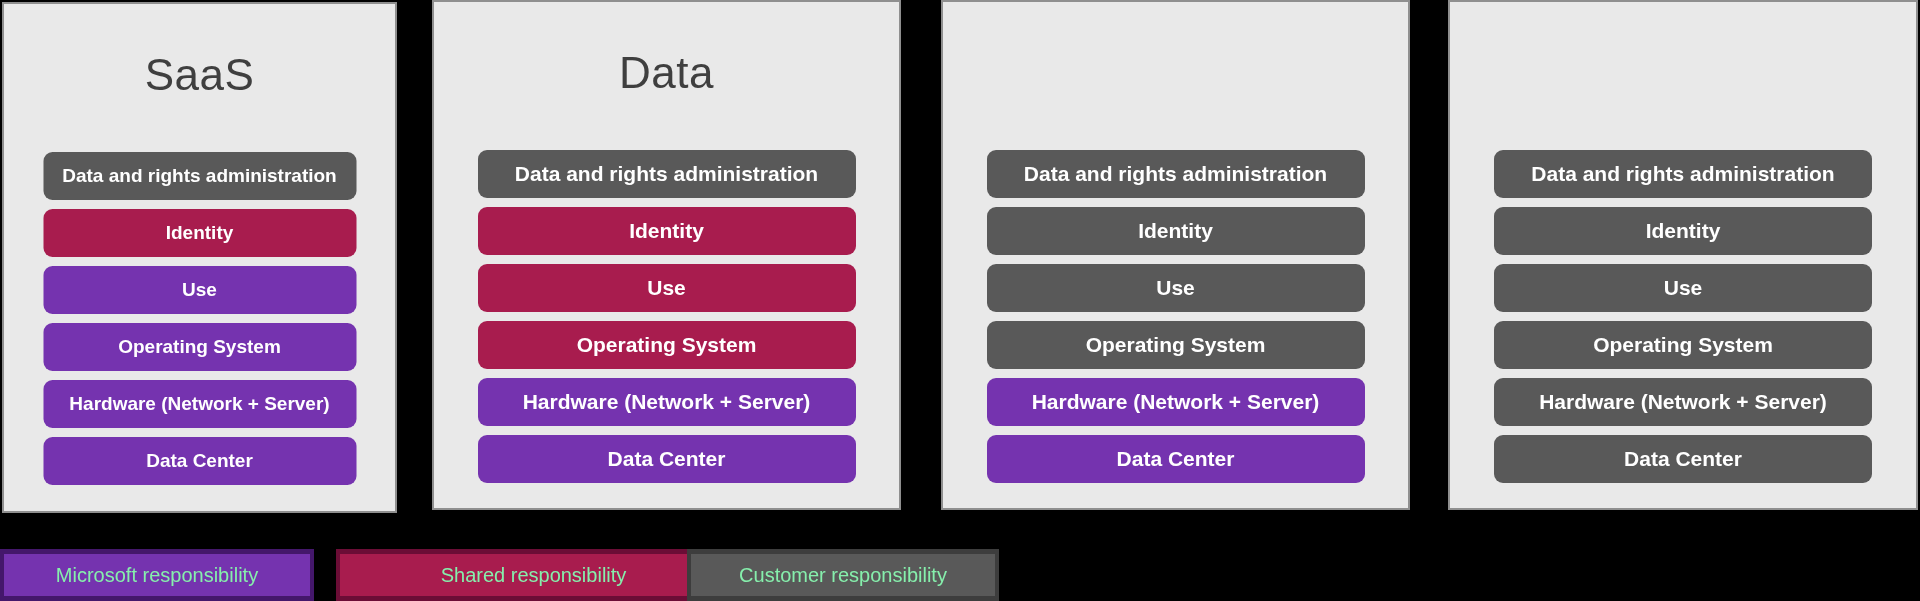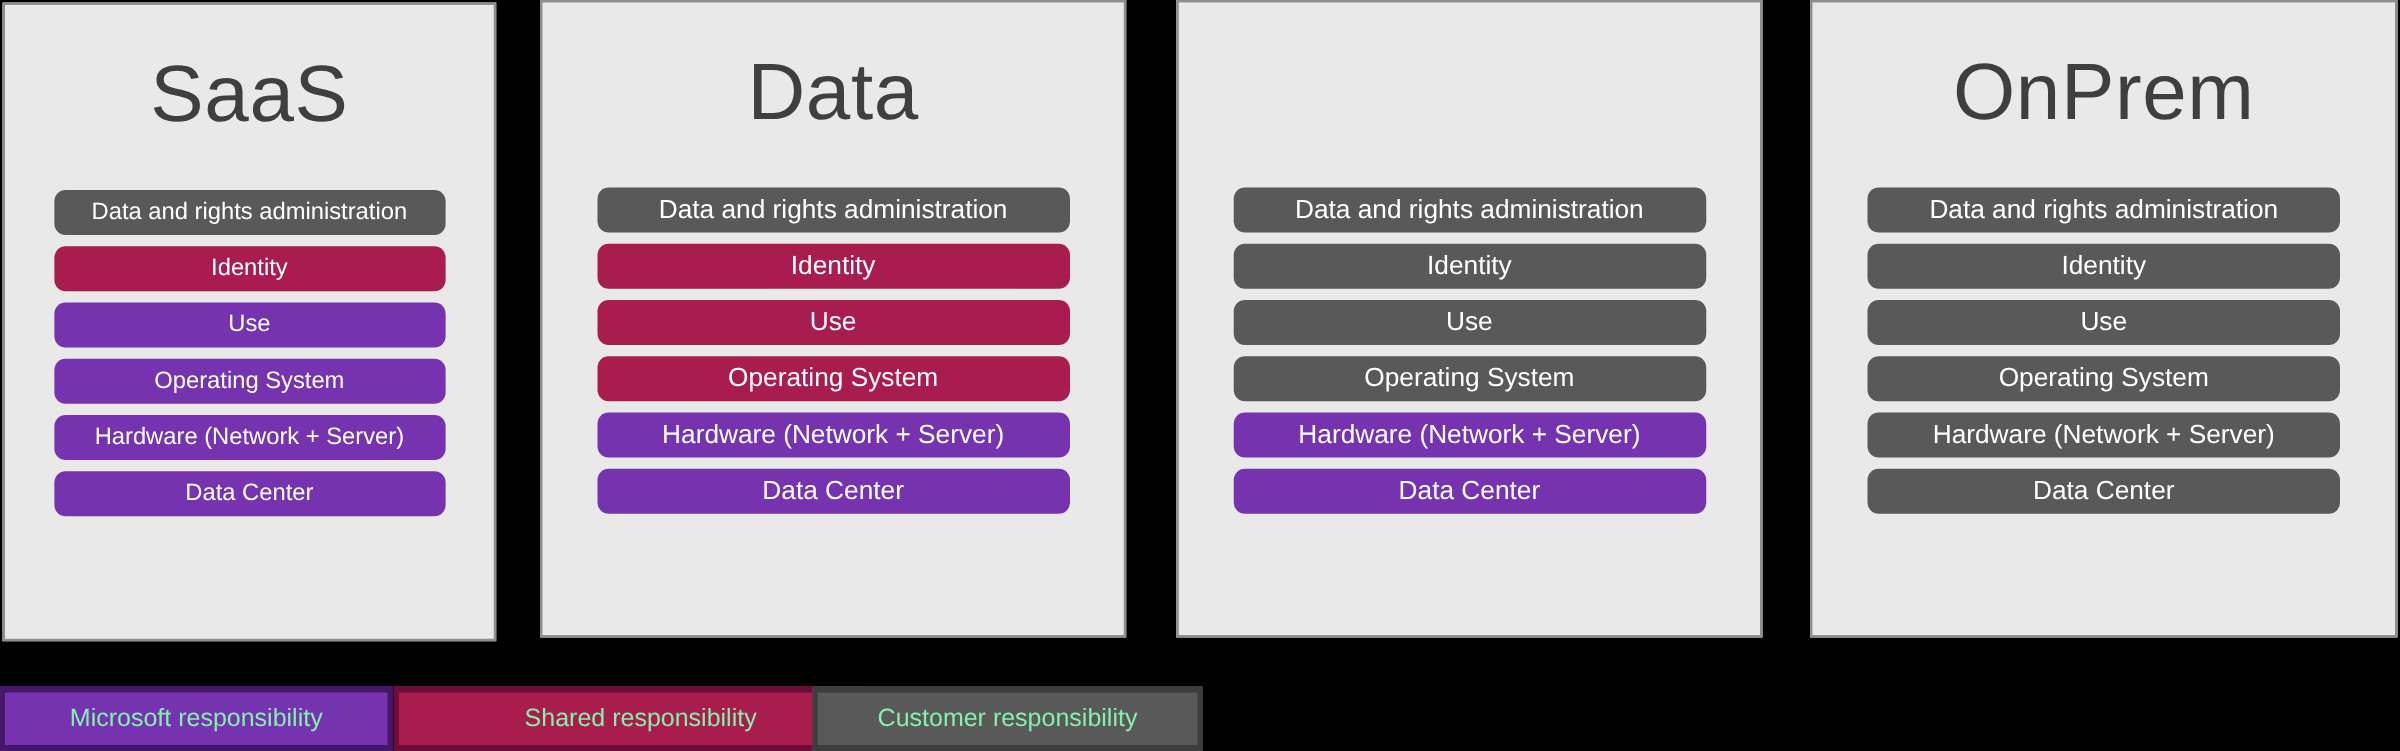--- a/index.html
+++ b/index.html
@@ -16,44 +16,44 @@
     background:#E9E9E9;border:2px solid #8F8F8F;
   }
   .panel:nth-of-type(1){left:2px;  top:2px; width:395px; height:511px;}
   .panel:nth-of-type(2){left:432px;top:0;   width:469px; height:510px;}
   .panel:nth-of-type(3){left:941px;top:0;   width:469px; height:510px;}
   .panel:nth-of-type(4){left:1448px;top:0;  width:470px; height:510px;}
 
   .panel-title{
     position:absolute;top:16px;left:0;right:0;height:110px;
     display:flex;align-items:center;justify-content:center;
-    font-size:64px;color:#3F3F3F;letter-spacing:.5px;
+    font-size:44px;color:#3F3F3F;letter-spacing:.5px;
   }
   .rows{
     position:absolute;top:148px;left:50%;transform:translateX(-50%);
     width:378px;display:flex;flex-direction:column;
   }
   .panel:nth-of-type(1) .rows{width:313px;}
   .layer-row{
-    height:36px;margin-bottom:9px;border-radius:9px;
+    height:48px;margin-bottom:9px;border-radius:9px;
     display:flex;align-items:center;justify-content:center;
-    color:#FFFFFF;font-size:21px;white-space:nowrap;
+    color:#FFFFFF;font-size:21px;white-space:nowrap;font-weight:bold;
   }
   .panel:nth-of-type(1) .layer-row{font-size:19px;}
 
   
   .legend-item{
     position:absolute;top:549px;height:52px;width:314px;
     box-sizing:border-box;border-style:solid;border-width:5px 4px;
     display:flex;align-items:center;justify-content:center;
     color:#86efac;font-size:20px;white-space:nowrap;
   }
   .legend-item:nth-of-type(1){left:0;}
-  .legend-item:nth-of-type(2){left:315px;width:376px;padding-left:19px;}
-  .legend-item:nth-of-type(3){left:650px;width:312px;}
+  .legend-item:nth-of-type(2){left:336px;width:376px;padding-left:19px;}
+  .legend-item:nth-of-type(3){left:687px;width:312px;}
 </style>
 </head>
 <body>
 
 <div class="stage">
   <div id="panels">
   <div class="panel">
     <div class="panel-title">SaaS</div>
     <div class="rows">
   <div class="layer-row" style="background: rgb(89, 89, 89);">Data and rights administration</div>
@@ -97,21 +97,20 @@
 
   <div class="layer-row" style="background: rgb(89, 89, 89);">Operating System</div>
 
   <div class="layer-row" style="background: rgb(117, 51, 175);">Hardware (Network + Server)</div>
 
   <div class="layer-row" style="background: rgb(117, 51, 175);">Data Center</div>
 </div>
   </div>
 
   <div class="panel">
-    <div class="panel-title">OnPrem</div>
     <div class="rows">
   <div class="layer-row" style="background: rgb(89, 89, 89);">Data and rights administration</div>
 
   <div class="layer-row" style="background: rgb(89, 89, 89);">Identity</div>
 
   <div class="layer-row" style="background: rgb(89, 89, 89);">Use</div>
 
   <div class="layer-row" style="background: rgb(89, 89, 89);">Operating System</div>
 
   <div class="layer-row" style="background: rgb(89, 89, 89);">Hardware (Network + Server)</div>

